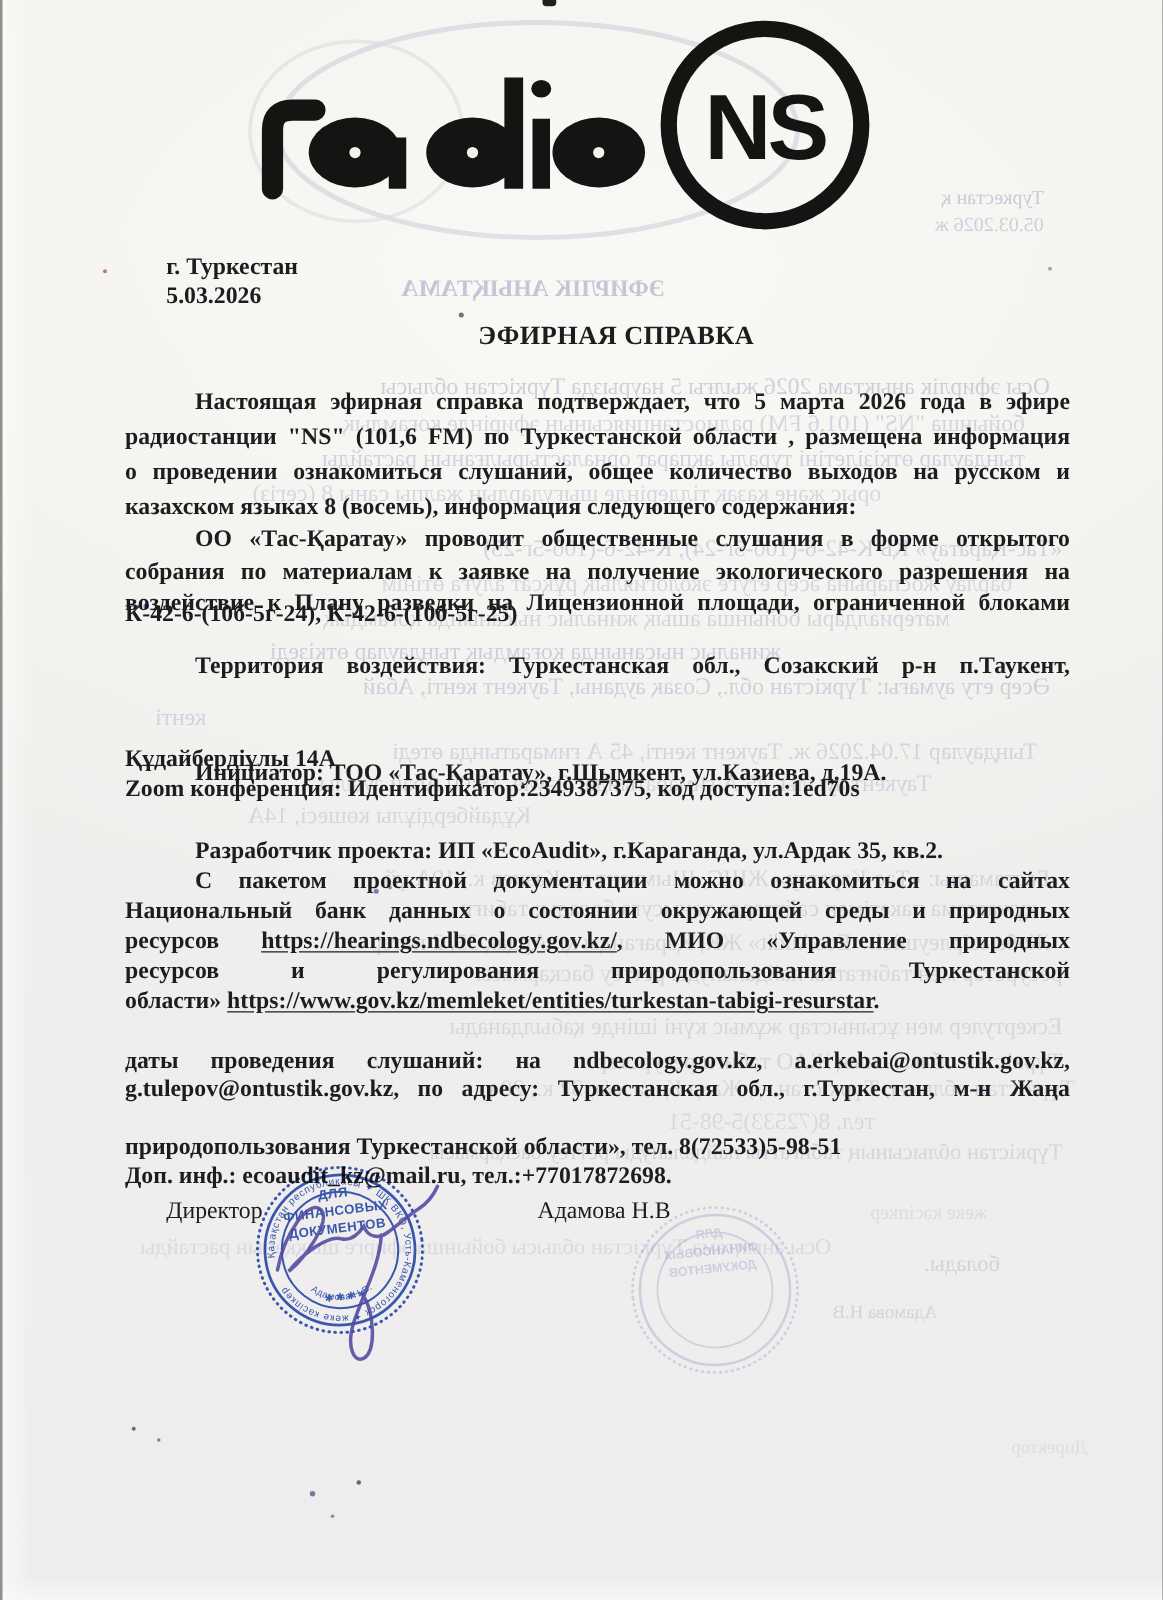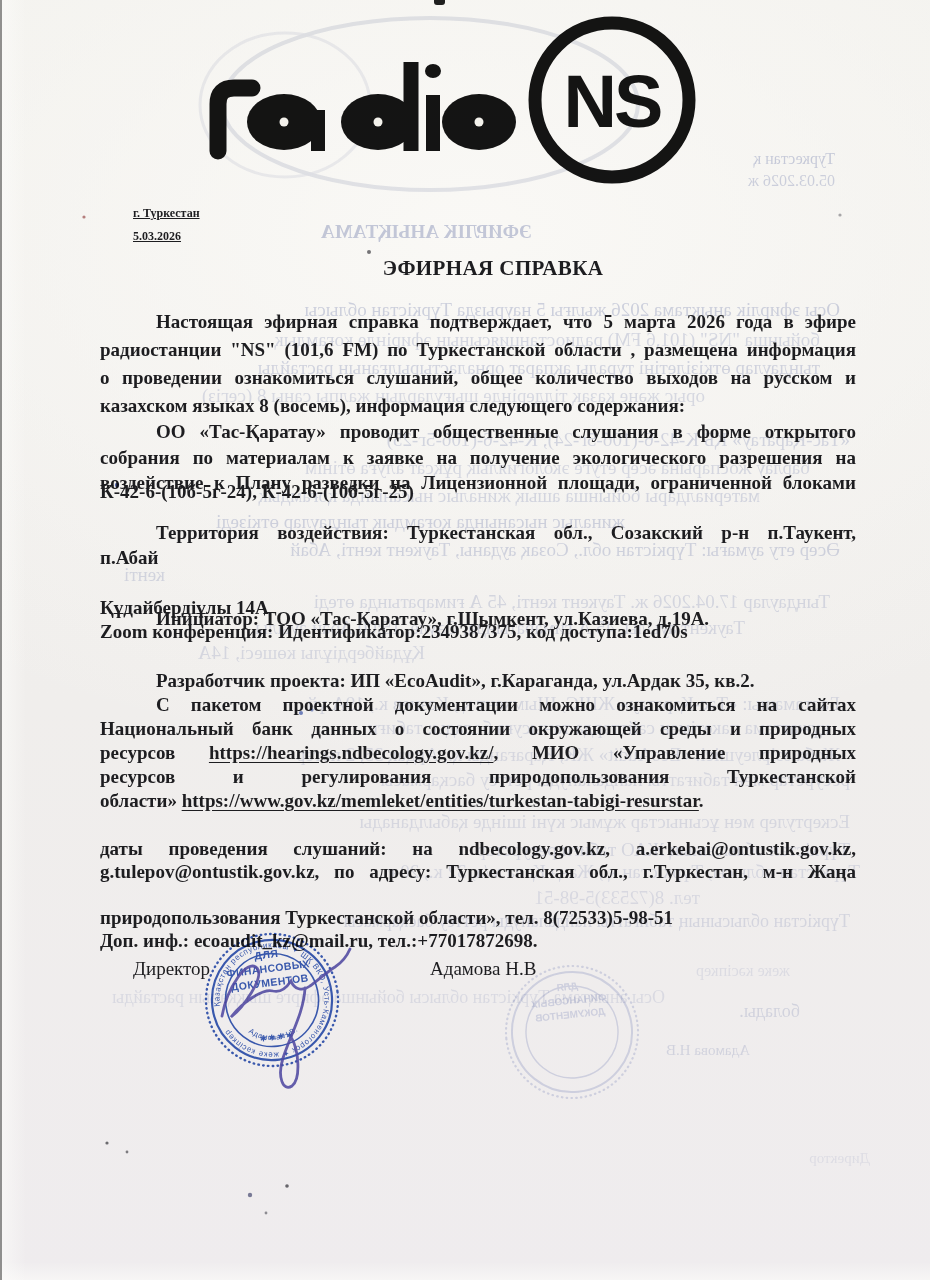--- a/index.html
+++ b/index.html
@@ -14,21 +14,21 @@
   }
   
   .bleed-layer{position:absolute;inset:0;z-index:1;pointer-events:none;}
   .bleed{
     position:absolute;display:block;transform:scaleX(-1);
     color:#8d96ba;filter:blur(0.6px);white-space:nowrap;
     font-family:"Liberation Serif","DejaVu Serif",serif;line-height:1.1;
   }
   
   .text-layer{position:absolute;inset:0;z-index:2;}
-  .hdr{position:absolute;left:133px;top:202px;font-weight:bold;font-size:12px;line-height:23px;text-decoration:underline;}
+  .hdr{position:absolute;left:133px;top:202px;font-weight:bold;font-size:19px;line-height:23px;}
   .doc-title{
     position:absolute;left:130px;top:256px;width:726px;text-align:center;
     font-weight:bold;font-size:21px;letter-spacing:.4px;
   }
   .ln{
     position:absolute;left:100px;width:756px;height:26px;
     font-size:19px;line-height:24px;white-space:normal;font-weight:bold;
   }
   .ln.j{text-align:justify;text-align-last:justify;}
   .ln.ind{text-indent:56px;}
@@ -91,21 +91,20 @@
 
     <div class="ln j ind" style="top:310px">Настоящая эфирная справка подтверждает, что 5 марта 2026 года в эфире</div>
     <div class="ln j" style="top:338px">радиостанции "NS" (101,6 FM) по Туркестанской области , размещена информация</div>
     <div class="ln j" style="top:366px">о проведении ознакомиться слушаний, общее количество выходов на русском и</div>
     <div class="ln" style="top:394px">казахском языках 8 (восемь), информация следующего содержания:</div>
     <div class="ln j ind" style="top:420px">ОО «Тас-Қаратау» проводит общественные слушания в форме открытого</div>
     <div class="ln j" style="top:446px">собрания по материалам к заявке на получение экологического разрешения на</div>
     <div class="ln j" style="top:471px">воздействие к Плану разведки на Лицензионной площади, ограниченной блоками</div>
     <div class="ln" style="top:480px">К-42-6-(10б-5г-24), К-42-6-(10б-5г-25)</div>
     <div class="ln j ind" style="top:521px">Территория воздействия: Туркестанская обл., Созакский р-н п.Таукент,</div>
-    <div class="ln" style="top:546px">п.Абай</div>
     <div class="ln" style="top:596px">Құдайбердіұлы 14А</div>
     <div class="ln" style="top:620px">Zoom конференция: Идентификатор:2349387375, код доступа:1ed70s</div>
     <div class="ln ind" style="top:607px">Инициатор: ТОО «Тас-Қаратау», г.Шымкент, ул.Казиева, д.19А.</div>
     <div class="ln ind" style="top:669px">Разработчик проекта: ИП «EcoAudit», г.Караганда, ул.Ардак 35, кв.2.</div>
     <div class="ln j ind" style="top:693px">С пакетом проектной документации можно ознакомиться на сайтах</div>
     <div class="ln j" style="top:717px">Национальный банк данных о состоянии окружающей среды и природных</div>
     <div class="ln j" style="top:741px">
       <span>ресурсов </span><span class="url">https://hearings.ndbecology.gov.kz/</span><span>, МИО «Управление природных</span>
     </div>
     <div class="ln j" style="top:765px">ресурсов и регулирования природопользования Туркестанской</div>

